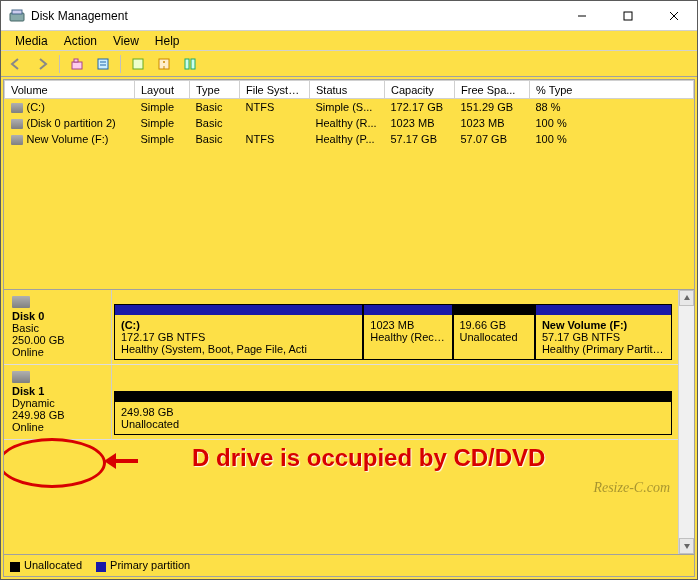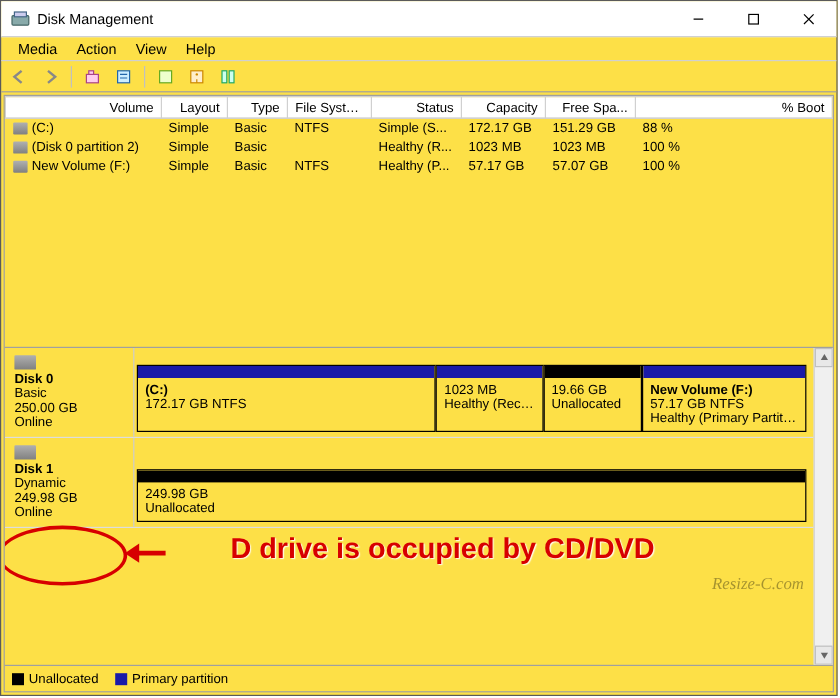--- a/index.html
+++ b/index.html
@@ -90,21 +90,20 @@
     font-size: 11px;
     padding: 2px 6px;
     white-space: nowrap;
     overflow: hidden;
     text-overflow: ellipsis;
   }
   table.vol-table th {
     background: #fff;
     border: 1px solid #d0d0d0;
     height: 18px;
-    text-align: right;
   }
   .vol-icon {
     width: 12px; height: 10px;
     display:inline-block;
     background: linear-gradient(#b0b0b0,#808080);
     border-radius: 1px;
     margin-right: 4px;
     vertical-align: middle;
   }
   
@@ -309,21 +308,21 @@
         </colgroup>
         <thead>
           <tr>
             <th>Volume</th>
             <th>Layout</th>
             <th>Type</th>
             <th>File System</th>
             <th>Status</th>
             <th>Capacity</th>
             <th>Free Spa...</th>
-            <th>% Boot</th>
+            <th>% Type</th>
           </tr>
         </thead>
         <tbody>
           <tr>
             <td><span class="vol-icon"></span><span>(C:)</span></td>
             <td>Simple</td>
             <td>Basic</td>
             <td>NTFS</td>
             <td>Simple (S...</td>
             <td>172.17 GB</td>
@@ -363,20 +362,21 @@
             <span class="dname">Disk 0</span>
             <span>Basic</span>
             <span>250.00 GB</span>
             <span>Online</span>
           </div>
           <div class="disk-parts">
             <div class="part" style="flex:172">
               <div class="part-topbar bar-blue"></div>
               <span class="ptitle">(C:)</span>
               <span class="pdetail">172.17 GB NTFS</span>
+              <span class="pdetail">Healthy (System, Boot, Page File, Acti</span>
             </div>
             <div class="part" style="flex:55">
               <div class="part-topbar bar-blue"></div>
               <span class="ptitle"></span>
               <span class="pdetail">1023 MB</span>
               <span class="pdetail">Healthy (Recovery P</span>
             </div>
             <div class="part" style="flex:50">
               <div class="part-topbar bar-black"></div>
               <span class="ptitle"></span>

